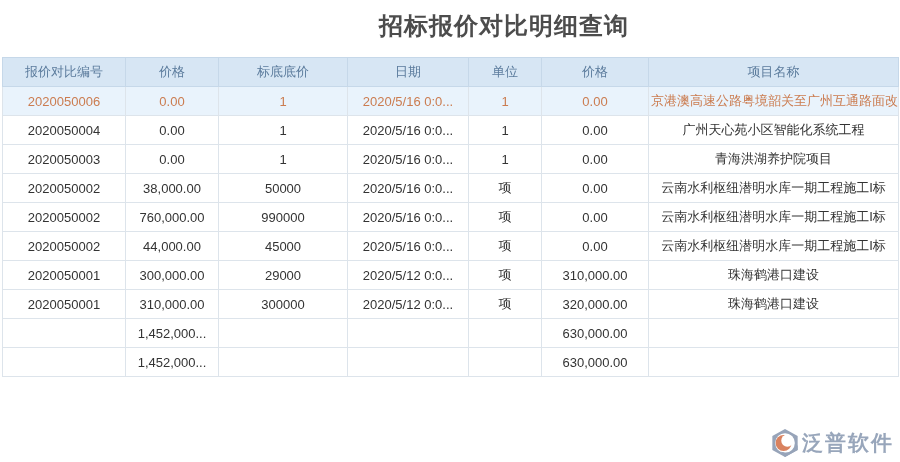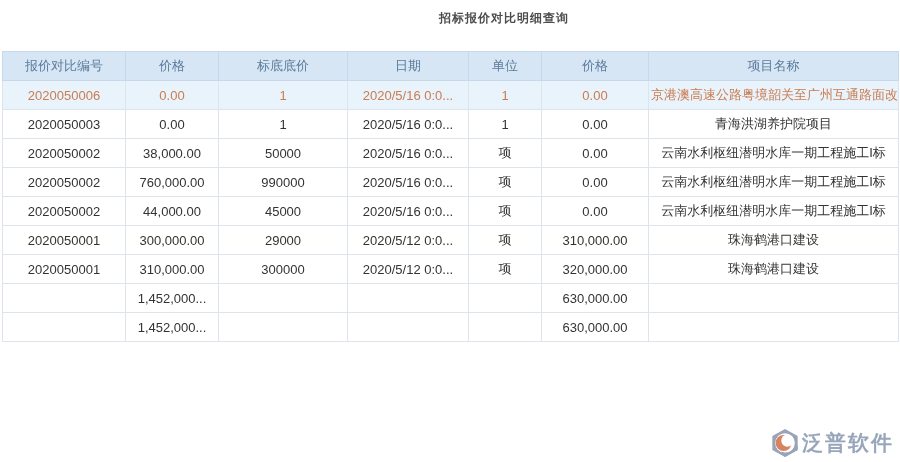--- a/index.html
+++ b/index.html
@@ -6,26 +6,26 @@
     --header-bg:#d7e6f4; --header-text:#5b7b9c; --link:#428bca;
     --hl-bg:#e9f3fc; --hl-text:#cb7c50; --grid:#dde4eb; --outer:#bccfe2;
     --title:#4c4c4c; --brand:#98a6bb; --brand-url:#d2754e; --text:#333333;
   }
   html,body{margin:0;padding:0;}
   body{
     width:900px;height:462px;background:#fff;overflow:hidden;position:relative;
     font-family:"Liberation Sans","DejaVu Sans",sans-serif;
   }
   .page-title{
-    font-size:12px;font-weight:bold;color:var(--title);
+    font-size:24px;font-weight:bold;color:var(--title);
     text-align:center;margin:10px 0 4px;padding-left:108px;letter-spacing:1px;
   }
   table.grid{
     border-collapse:collapse;table-layout:fixed;width:896px;
-    margin:24px 0 0 2px;border:1px solid var(--outer);
+    margin:15px 0 0 2px;border:1px solid var(--outer);
   }
   table.grid th{
     background:var(--header-bg);color:var(--header-text);font-weight:normal;
     font-size:13px;height:28px;border:1px solid #c6d8e9;text-align:center;
     white-space:nowrap;overflow:hidden;padding:0 2px;
   }
   table.grid td{
     height:28px;font-size:13px;color:var(--text);text-align:center;
     border:1px solid var(--grid);white-space:nowrap;overflow:hidden;padding:0 2px;
   }
@@ -65,20 +65,29 @@
   </thead>
   <tbody id="table-body">
       <tr class="hl">
         <td class="link">2020050006</td>
         <td>0.00</td>
         <td>1</td>
         <td>2020/5/16 0:0...</td>
         <td>1</td>
         <td>0.00</td>
         <td class="link">京港澳高速公路粤境韶关至广州互通路面改</td>
+      </tr>
+      <tr>
+        <td class="link">2020050004</td>
+        <td>0.00</td>
+        <td>1</td>
+        <td>2020/5/16 0:0...</td>
+        <td>1</td>
+        <td>0.00</td>
+        <td class="link">广州天心苑小区智能化系统工程</td>
       </tr>
       <tr>
         <td class="link">2020050003</td>
         <td>0.00</td>
         <td>1</td>
         <td>2020/5/16 0:0...</td>
         <td>1</td>
         <td>0.00</td>
         <td class="link">青海洪湖养护院项目</td>
       </tr>

